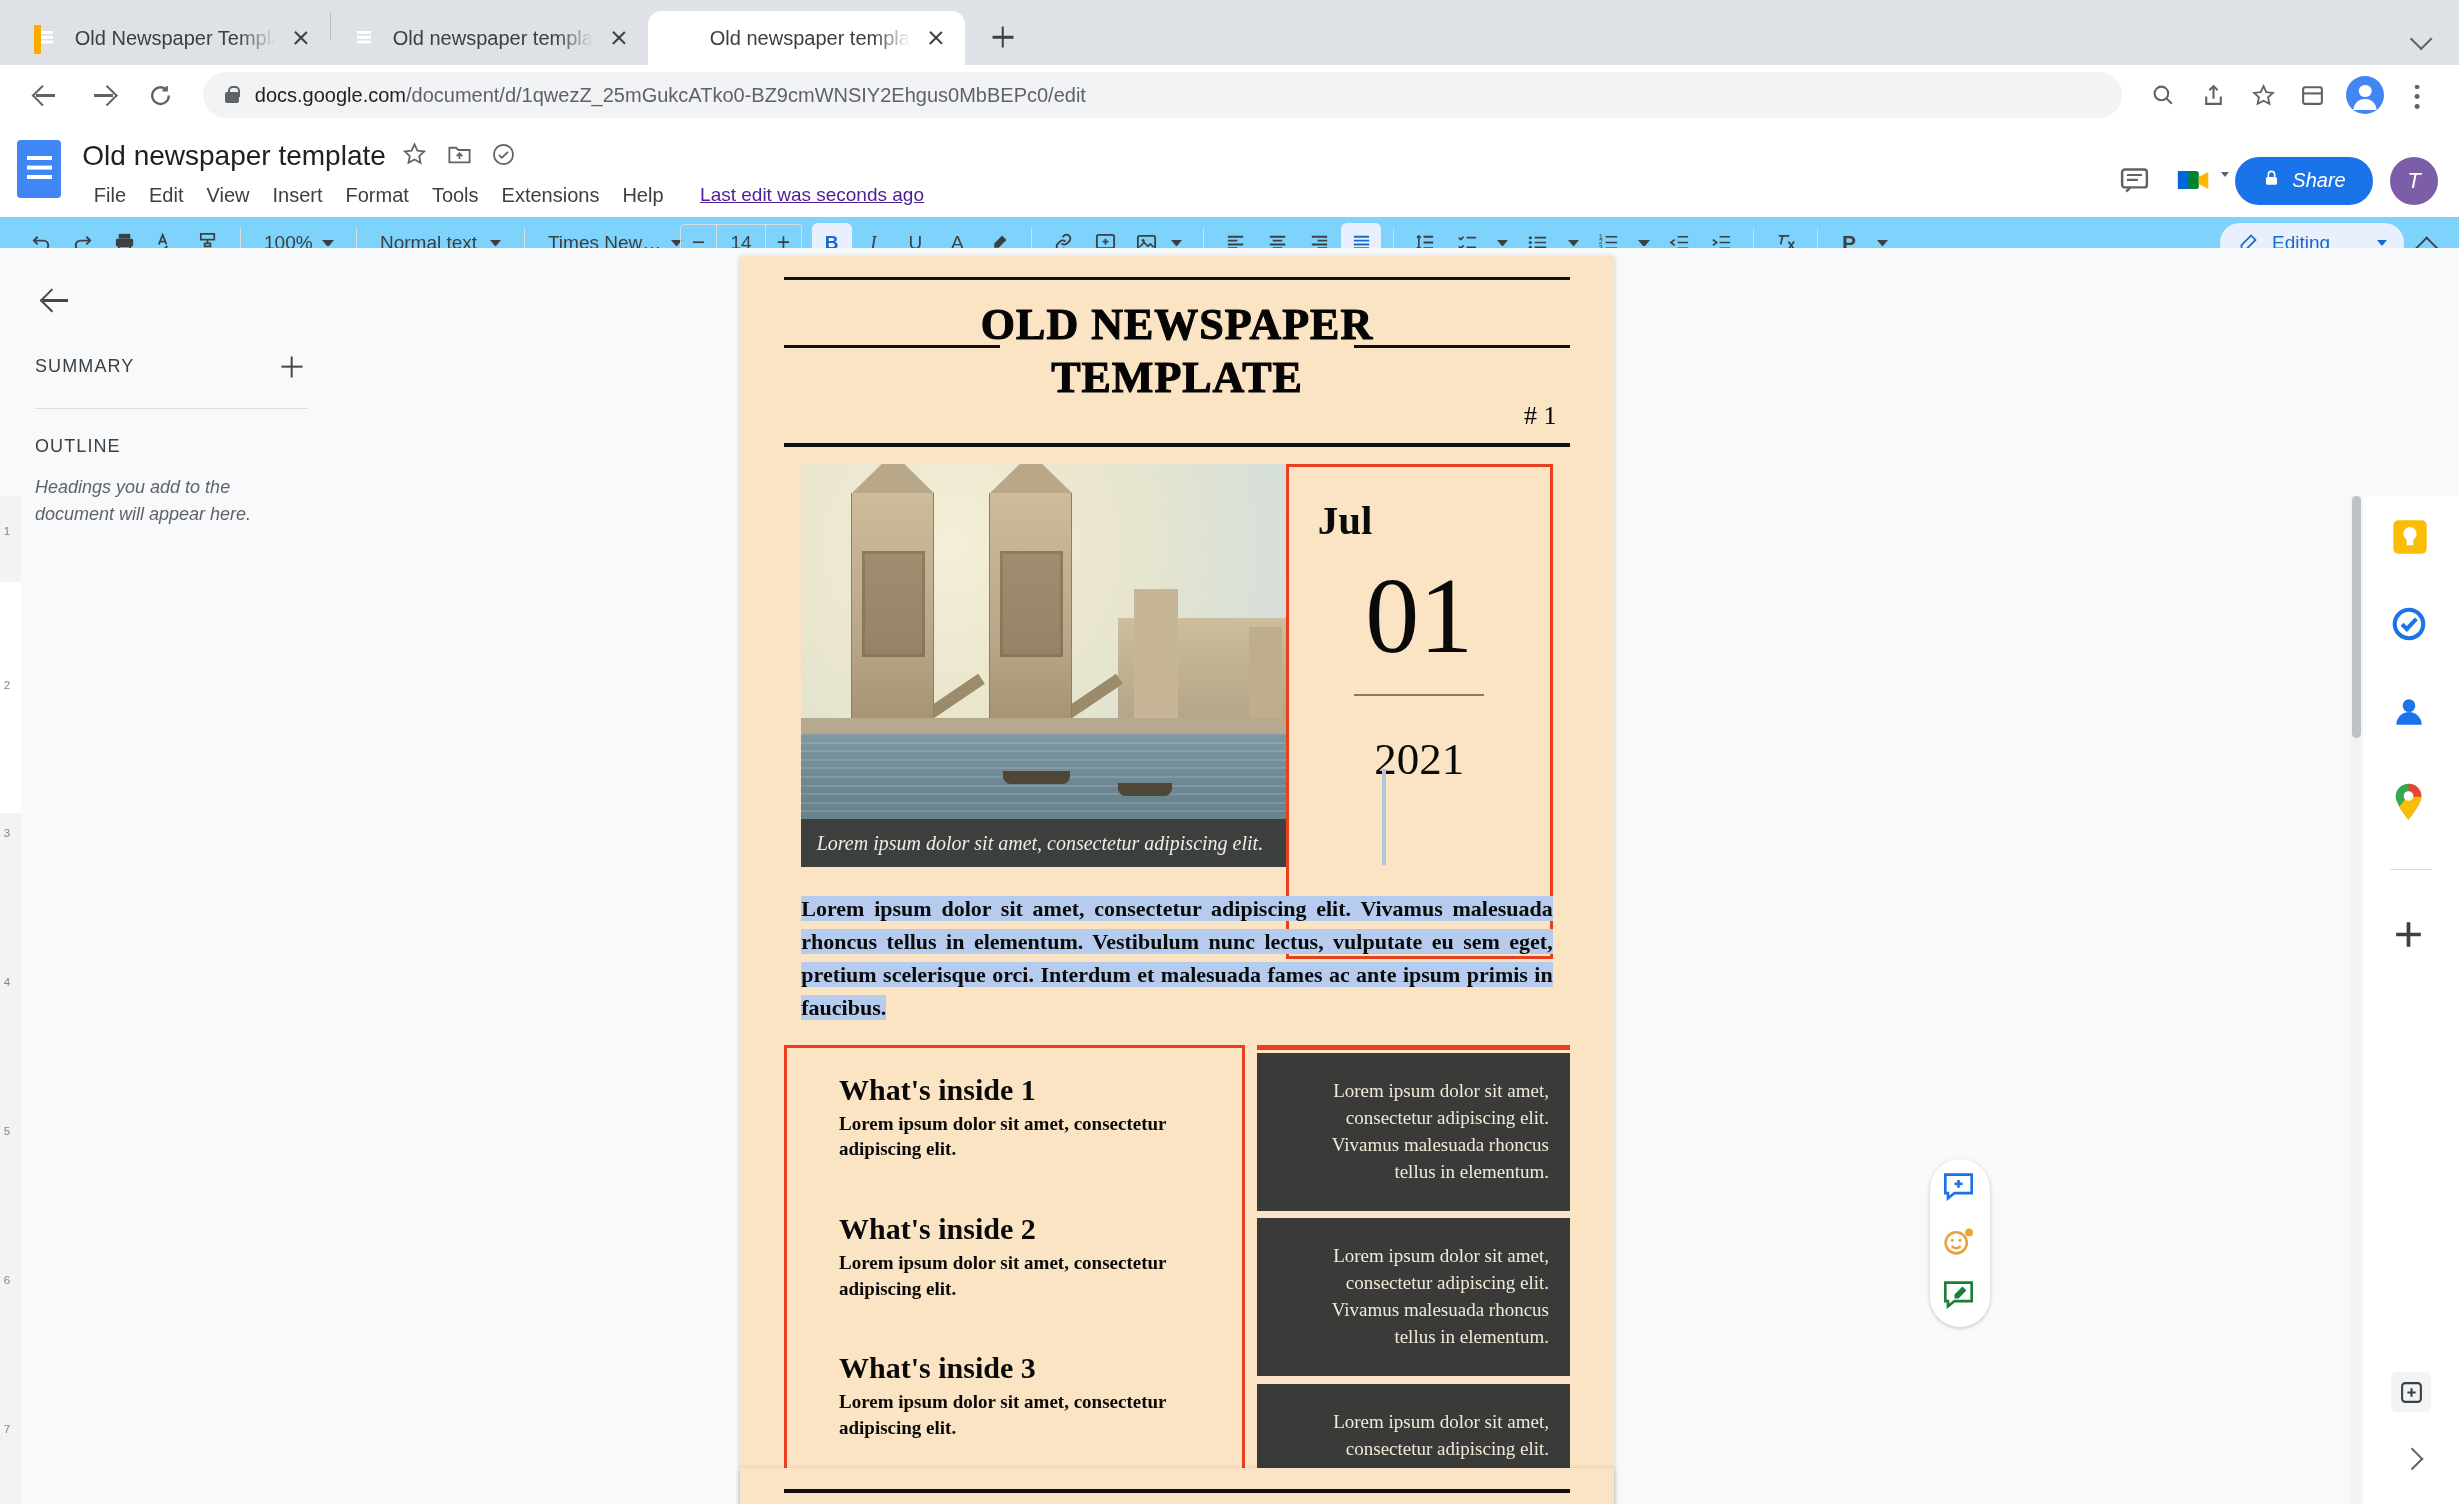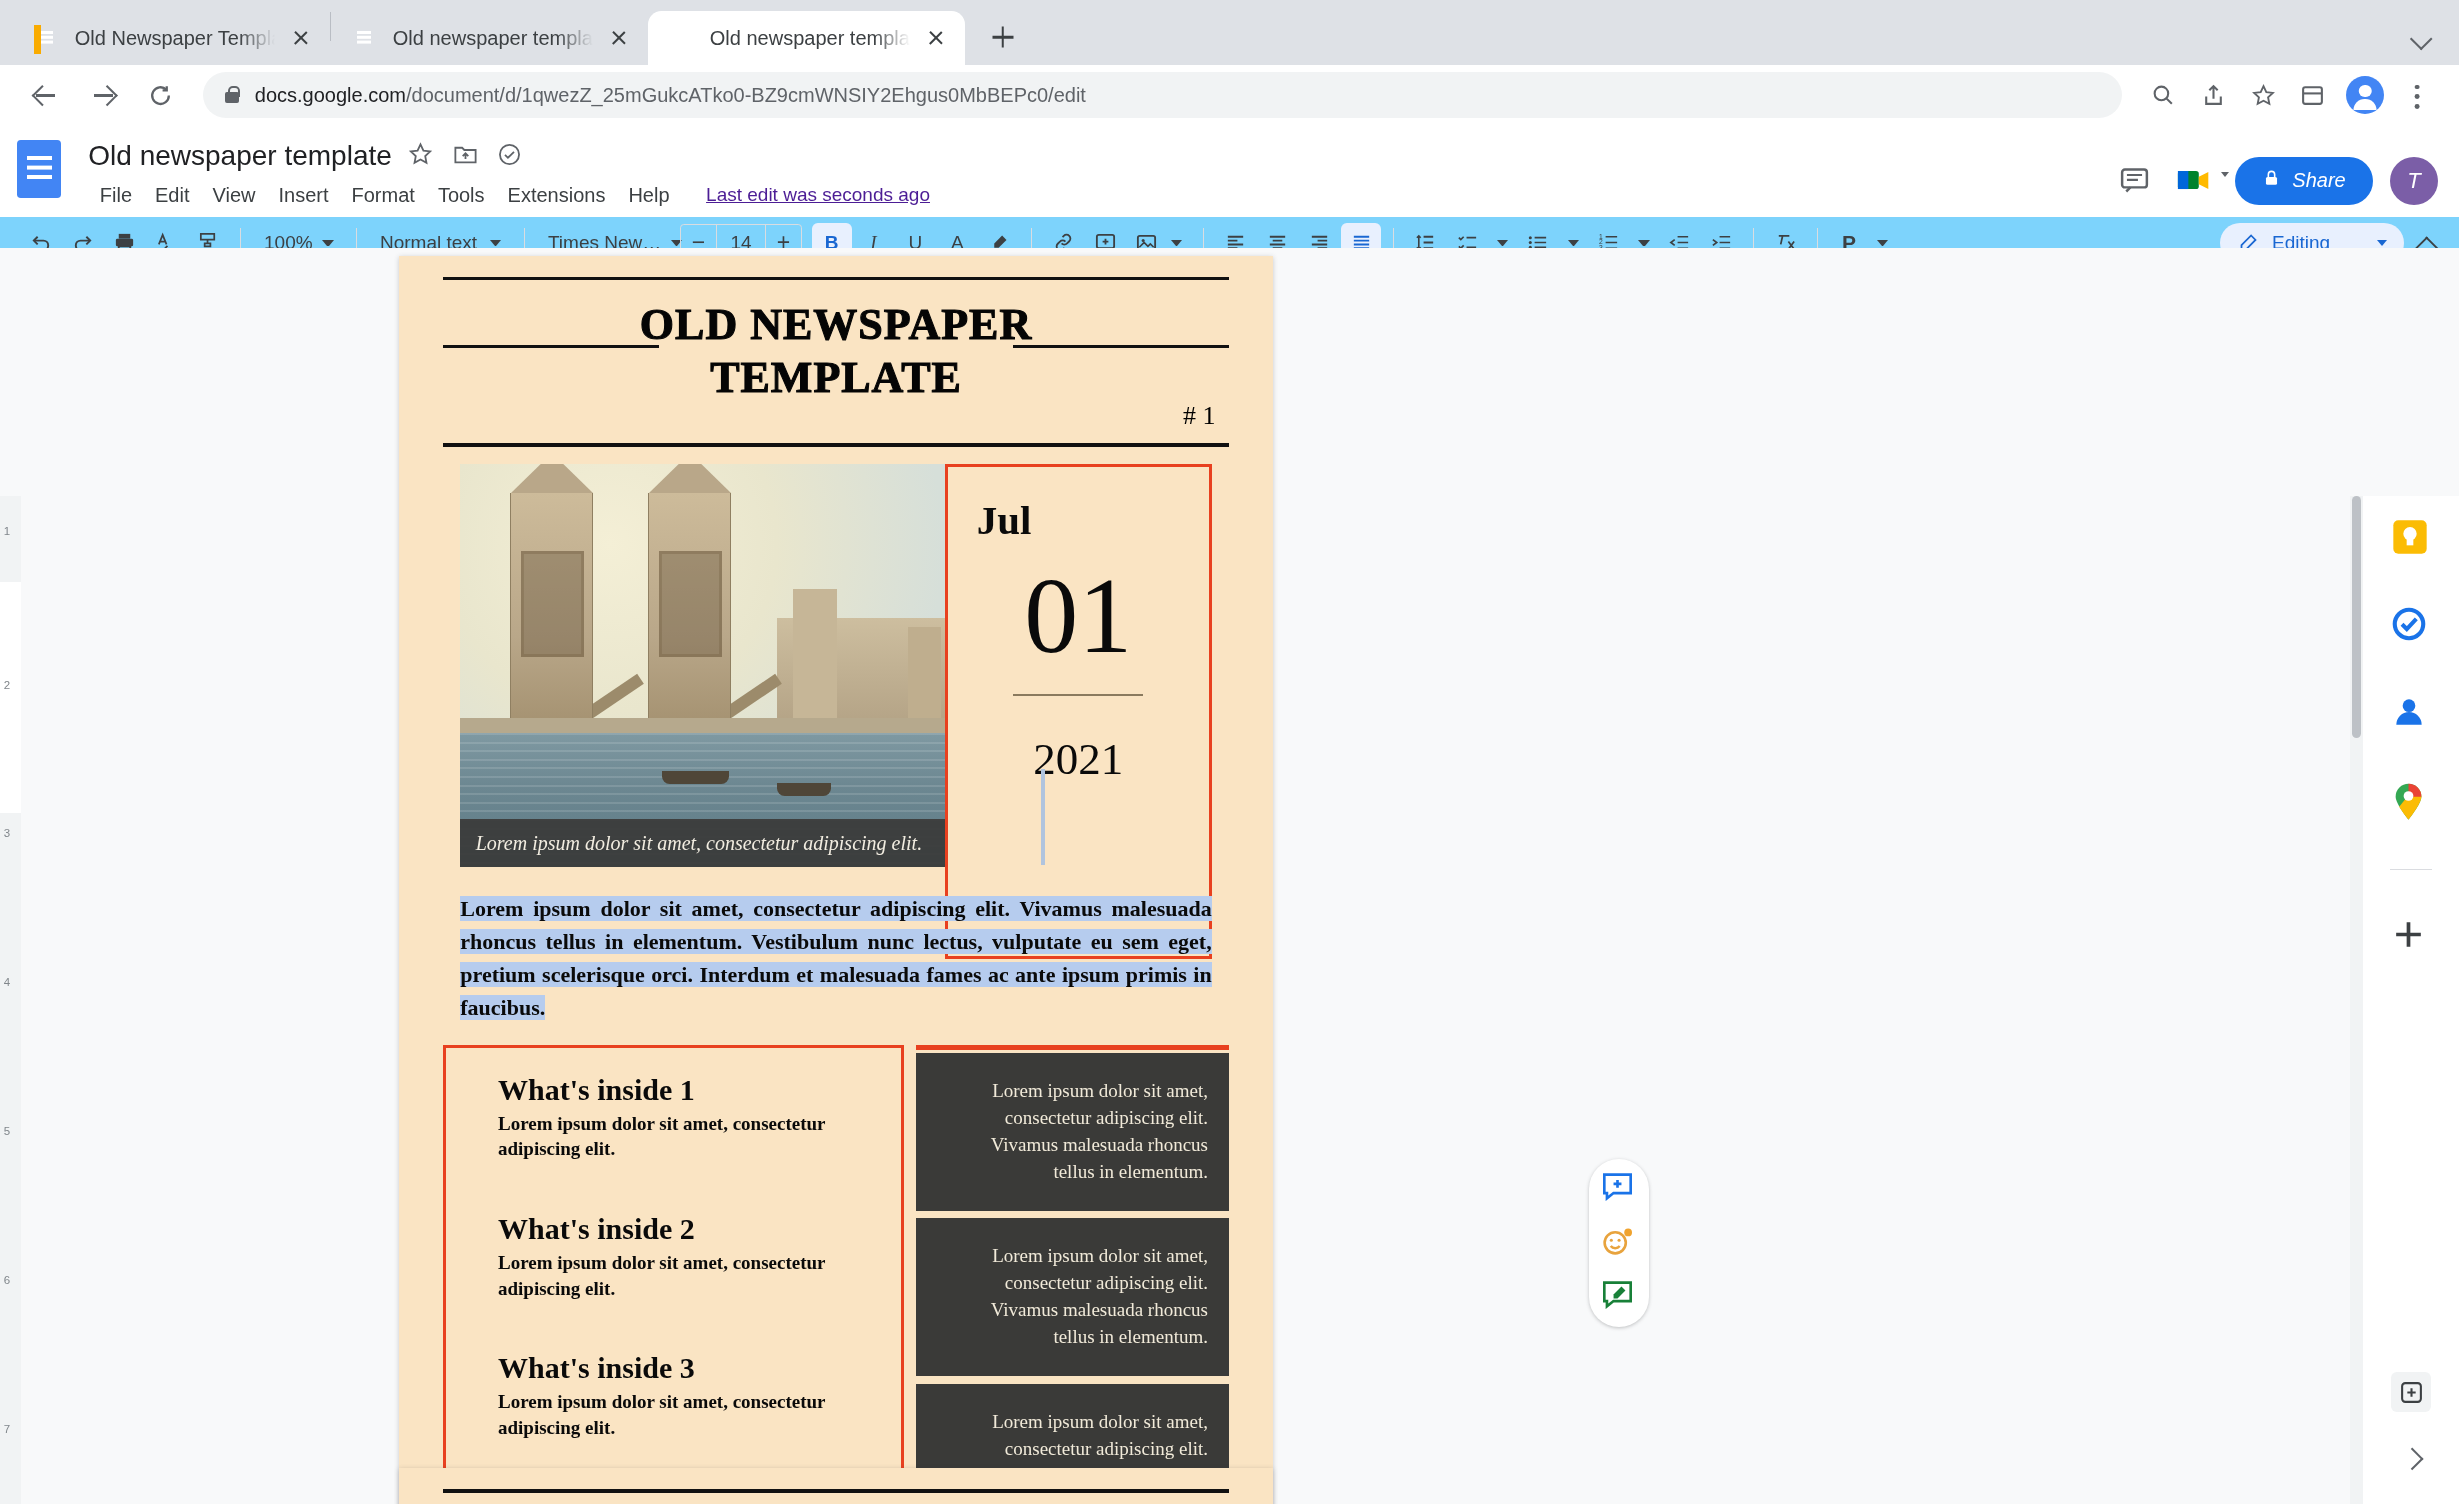--- a/index.html
+++ b/index.html
@@ -115,21 +115,21 @@
   
   .docs-header { height: 92px; background:#fff; display:flex; padding: 9.6px 21px 0 17.3px; }
   .docs-logo { width:50px; height:65px; position:relative; flex:0 0 50px; margin-top:5.8px; }
   .docs-logo .sheet {
     width: 44px; height: 58px; background:#4285f4; border-radius:3.8px; position:relative;
   }
   .docs-logo .sheet::before{
     content:""; position:absolute; left:9.6px; top:15.4px; width:25px; height:3.8px; background:#fff;
     box-shadow: 0 9.6px 0 #fff, 0 19px 0 #fff;
   }
-  .docs-titleblock { margin-left: 21px; flex:1; min-width:0; }
+  .docs-titleblock { margin-left: 15px; flex:1; min-width:0; }
   .title-row { display:flex; align-items:center; gap:15.4px; height:42px; }
   .doc-title { font-size: 28px; color: #202124; white-space:nowrap; }
   .ticon { width:29px; height:29px; position:relative; flex:0 0 29px; }
   .menu-row { display:flex; align-items:center; gap:0; height:37px; }
   .menu-item {
     font-size: 20px; color:#3c4043; padding: 4.8px 11.5px; border-radius: 5.8px; white-space:nowrap;
   }
   .last-edit {
     font-size: 19px; color:#4c1d95; margin-left: 25px; text-decoration: underline; white-space:nowrap;
   }
@@ -696,20 +696,30 @@
       <span class="ruler-num" style="left:703px">3</span>
       <span class="ruler-num" style="left:809px">4</span>
       <span class="ruler-num" style="left:915px">5</span>
       <span class="ruler-num" style="left:1020px">6</span>
       <span class="ruler-num" style="left:1126px">7</span>
     </div>
   </div>
 
   <div class="main">
 
+    <div class="outline-panel">
+      <div class="back-arrow"></div>
+      <div class="panel-head">
+        <span class="panel-label">SUMMARY</span>
+        <span class="plus-ic"></span>
+      </div>
+      <div class="panel-divider"></div>
+      <div class="panel-label">OUTLINE</div>
+      <div class="panel-hint">Headings you add to the document will appear here.</div>
+    </div>
 
     <div class="canvas">
 
       <div class="page">
         <div class="doc-inner">
 
           <div class="rule-thick"></div>
           <div class="masthead">
             <div class="masthead-title">
               <div>OLD NEWSPAPER</div>

